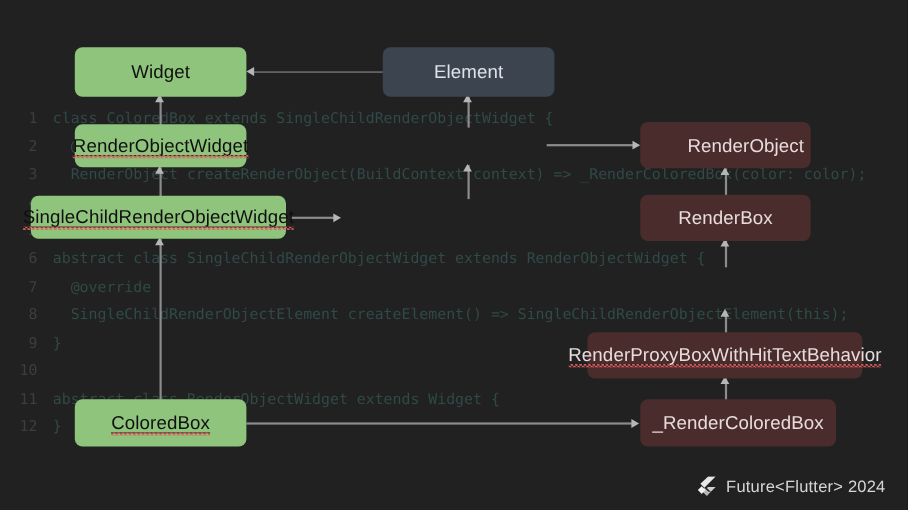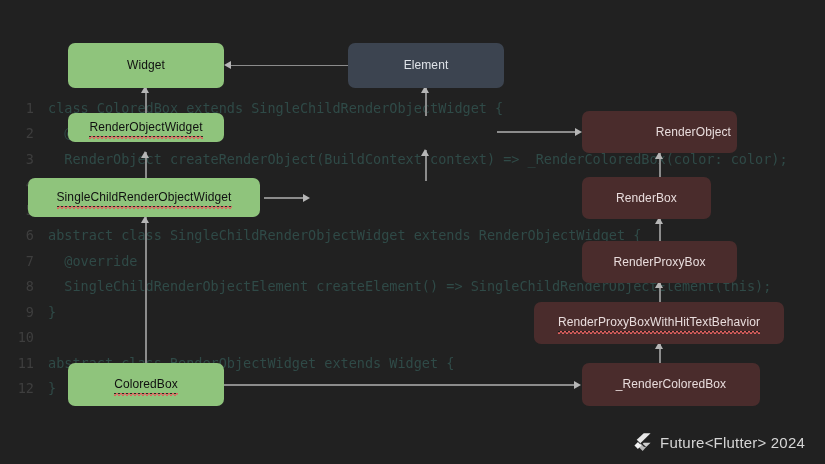--- a/index.html
+++ b/index.html
@@ -47,21 +47,21 @@
   }
 
   
   .node {
     position: absolute;
     border-radius: 7px;
     display: flex;
     align-items: center;
     justify-content: center;
     color: #101010;
-    font-size: 12px;
+    font-size: 17px;
     letter-spacing: 0.1px;
     box-sizing: border-box;
     padding: 0 6px;
   }
   .node .lbl {
     position: relative;
     display: inline-block;
     line-height: 17px;
     white-space: nowrap;
   }
@@ -186,21 +186,21 @@
   <div class="conn v" style="left:659px; top:344px; height:21px;"></div>
   <div class="arrowhead up" style="left:655px; top:342px;"></div>
 
   <div class="conn h" style="left:224px; top:384px; width:352px;"></div>
   <div class="arrowhead right" style="left:574px; top:380.5px;"></div>
 
   <div class="node green" style="left:68px; top:43px; width:156px; height:45px;">
     <span class="lbl">Widget</span>
   </div>
 
-  <div class="node green squiggle" style="left:68px; top:113px; width:156px; height:29px;">
+  <div class="node green squiggle" style="left:68px; top:113px; width:156px; height:39px;">
     <span class="lbl">RenderObjectWidget</span>
   </div>
 
   <div class="node green squiggle" style="left:28px; top:178px; width:232px; height:39px;">
     <span class="lbl">SingleChildRenderObjectWidget</span>
   </div>
 
   <div class="node green squiggle" style="left:68px; top:363px; width:156px; height:43px;">
     <span class="lbl">ColoredBox</span>
   </div>
@@ -208,27 +208,24 @@
   <div class="node slate" style="left:348px; top:43px; width:156px; height:45px;">
     <span class="lbl">Element</span>
   </div>
 
 
 
   <div class="node maroon" style="left:582px; top:111px; width:155px; height:42px;justify-content:flex-end;">
     <span class="lbl">RenderObject</span>
   </div>
 
-  <div class="node maroon" style="left:582px; top:177px; width:129px; height:42px;">
+  <div class="node maroon" style="left:582px; top:177px; width:155px; height:42px;">
     <span class="lbl">RenderBox</span>
   </div>
 
-  <div class="node maroon" style="left:582px; top:241px; width:155px; height:42px;">
-    <span class="lbl">RenderProxyBox</span>
-  </div>
 
   <div class="node maroon squiggle" style="left:534px; top:302px; width:250px; height:42px;">
     <span class="lbl">RenderProxyBoxWithHitTextBehavior</span>
   </div>
 
   <div class="node maroon" style="left:582px; top:363px; width:178px; height:43px;">
     <span class="lbl">_RenderColoredBox</span>
   </div>
 
   <div id="watermark">

